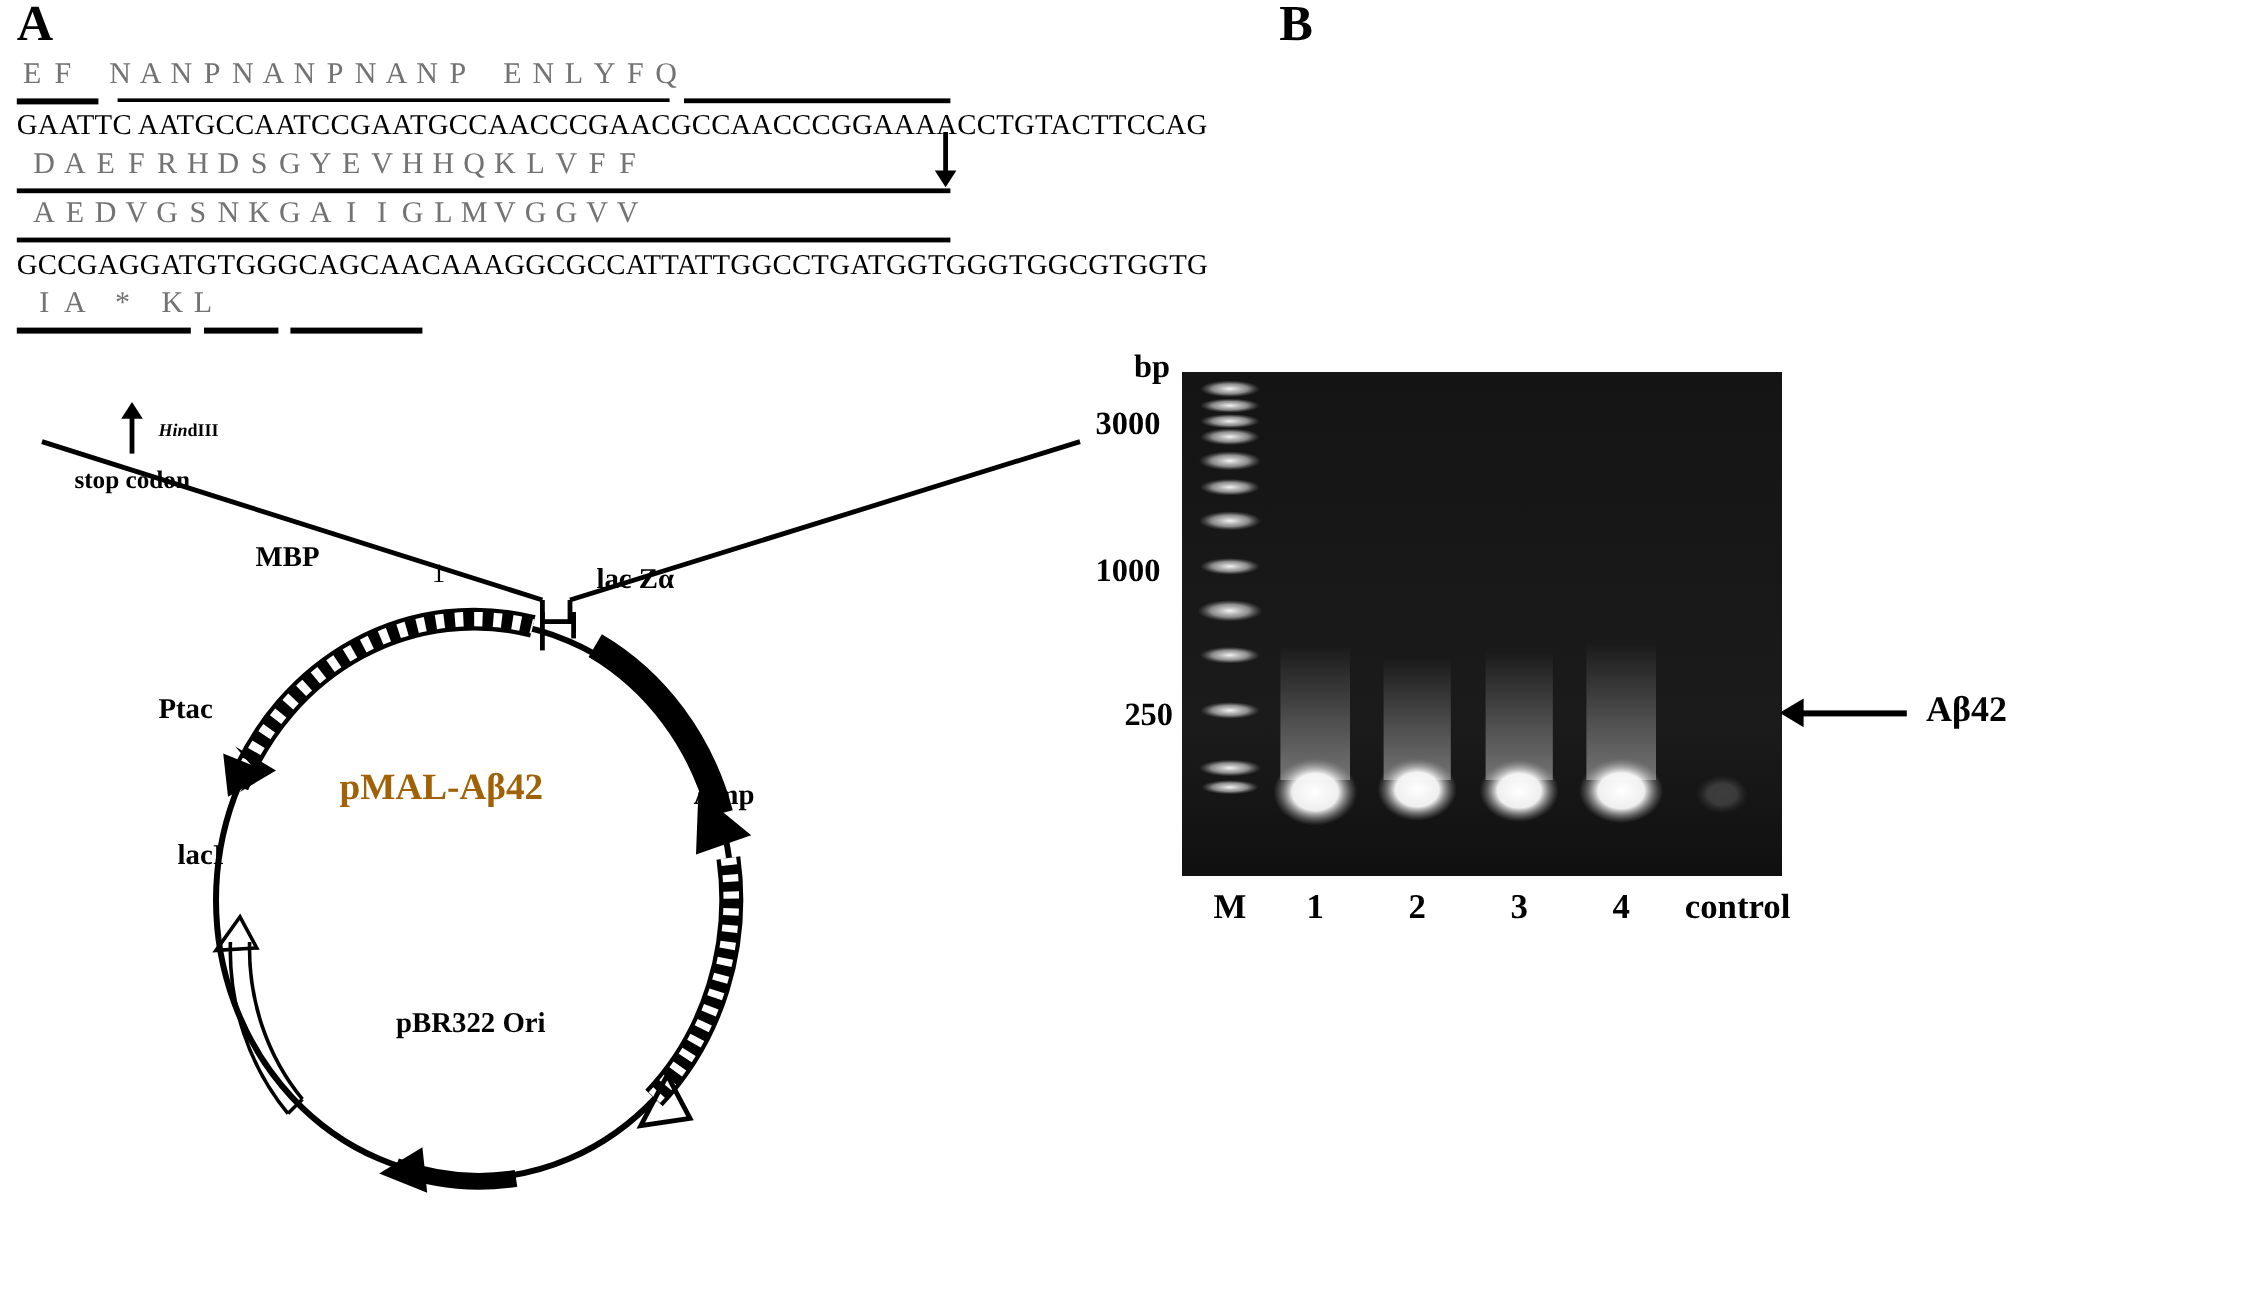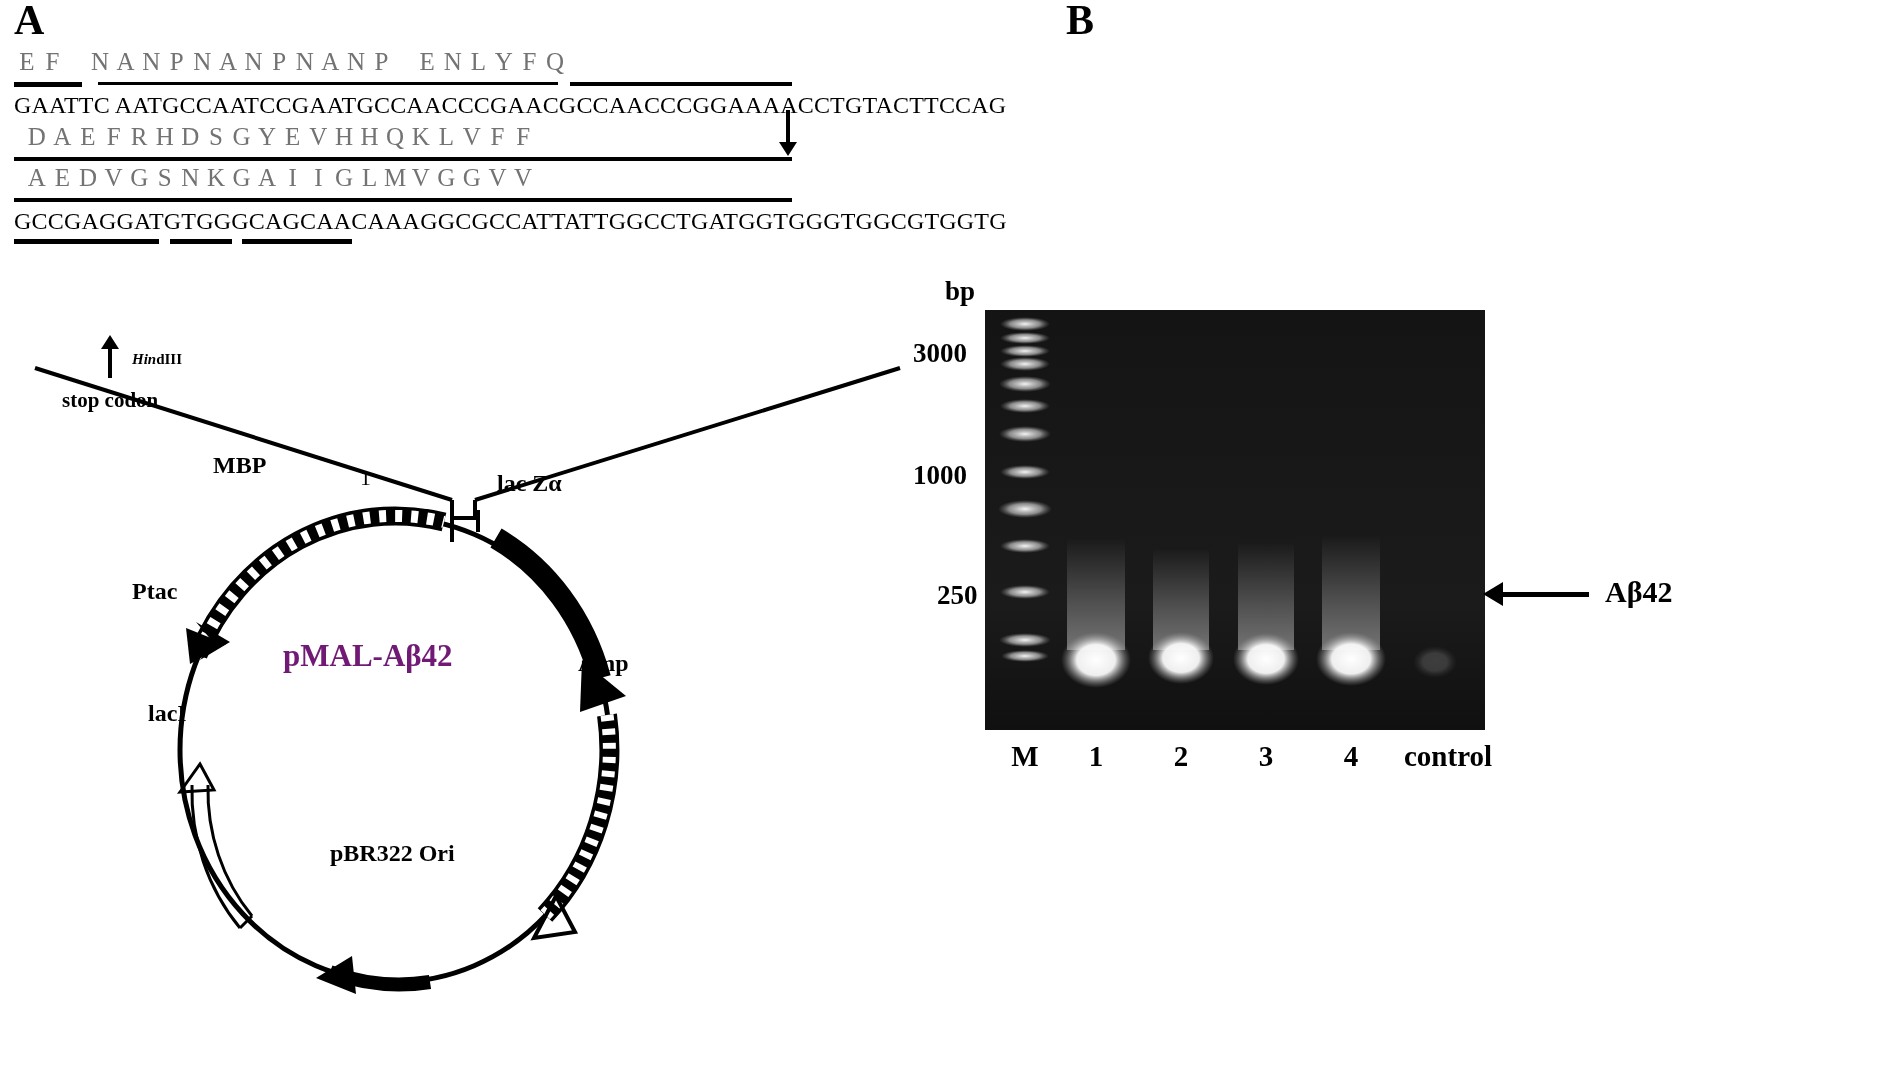--- a/index.html
+++ b/index.html
@@ -126,21 +126,21 @@
     position:absolute;
     left:0px; top:360px;
     width:950px; height:720px;
   }
   #plasmid-title {
     position:absolute;
     left:283px; top:278px;
     font-family:"Liberation Serif", serif;
     font-weight:bold;
     font-size:31px;
-    color:#701a75;
+    color:#a16207;
   }
   .map-label {
     position:absolute;
     font-family:"Liberation Serif", serif;
     font-weight:bold;
     font-size:24px;
     color:#000;
     white-space:nowrap;
   }
   #label-mbp     { left:213px; top:92px; }
@@ -165,21 +165,21 @@
     overflow:hidden;
   }
   .gel-label {
     position:absolute;
     font-family:"Liberation Serif", serif;
     font-weight:bold;
     font-size:27px;
     color:#000;
     white-space:nowrap;
   }
-  #lbl-bp   { left:-40px; top:6px; }
+  #lbl-bp   { left:-40px; top:20px; }
   #lbl-3000 { left:-72px; top:68px; }
   #lbl-1000 { left:-72px; top:190px; }
   #lbl-250  { left:-48px; top:310px; }
   .lane-label {
     position:absolute;
     top:470px;
     font-family:"Liberation Serif", serif;
     font-weight:bold;
     font-size:29px;
     color:#000;
@@ -230,20 +230,21 @@
   <div class="rule-line">
     <div class="ul-seg" style="left:0px; width:778px; border-bottom-width:4px;"></div>
   </div>
 
   <div class="aa-row indent1" id="aa-row-3"><span class="aa">A</span><span class="aa">E</span><span class="aa">D</span><span class="aa">V</span><span class="aa">G</span><span class="aa">S</span><span class="aa">N</span><span class="aa">K</span><span class="aa">G</span><span class="aa">A</span><span class="aa">I</span><span class="aa">I</span><span class="aa">G</span><span class="aa">L</span><span class="aa">M</span><span class="aa">V</span><span class="aa">G</span><span class="aa">G</span><span class="aa">V</span><span class="aa">V</span></div>
   <div class="rule-line">
     <div class="ul-seg" style="left:0px; width:778px; border-bottom-width:4px;"></div>
   </div>
   <div class="dna-row" id="dna-row-3">GCCGAGGATGTGGGCAGCAACAAAGGCGCCATTATTGGCCTGATGGTGGGTGGCGTGGTG</div>
 
+  <div class="aa-row indent1" id="aa-row-4"><span class="aa">I</span><span class="aa">A</span><span class="aa" style="margin-left: 14px;">*</span><span class="aa" style="margin-left: 16px;">K</span><span class="aa">L</span></div>
   <div class="rule-line">
     <div class="ul-seg" style="left:0px; width:145px; border-bottom-width:5px;"></div>
     <div class="ul-seg" style="left:156px; width:62px; border-bottom-width:5px;"></div>
     <div class="ul-seg" style="left:228px; width:110px; border-bottom-width:5px;"></div>
   </div>
 
   <div id="tev-arrow"></div>
   <div id="stop-arrow"></div>
   <div id="annot-hindiii"><span class="ital">Hin</span><span>dIII</span></div>
   <div id="annot-stopcodon">stop codon</div>

